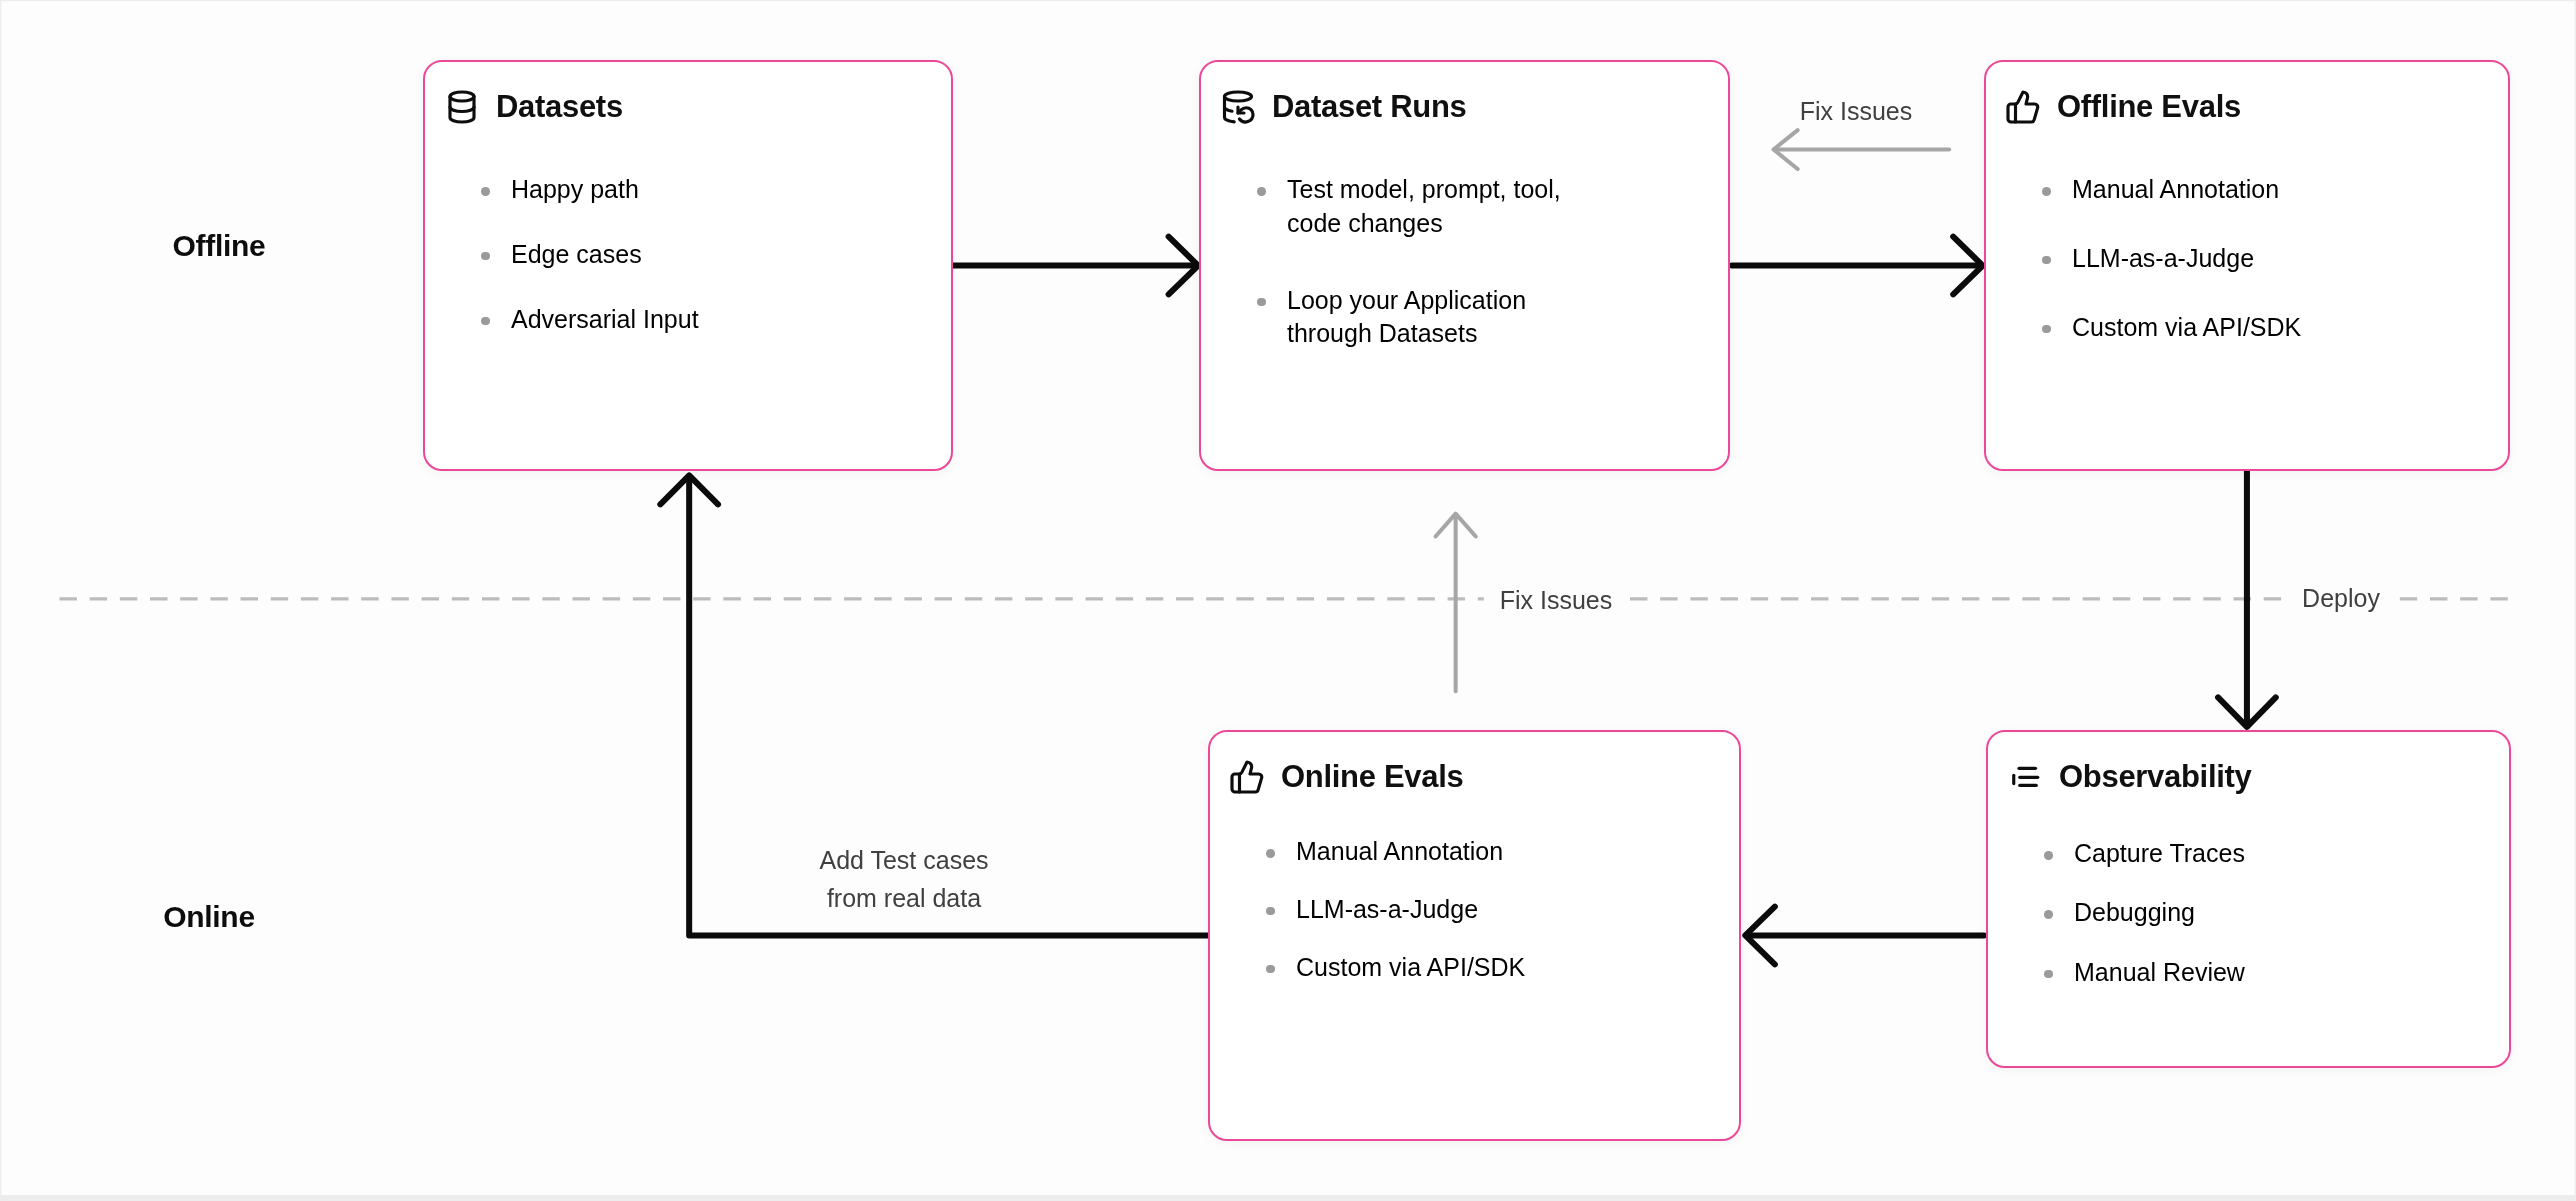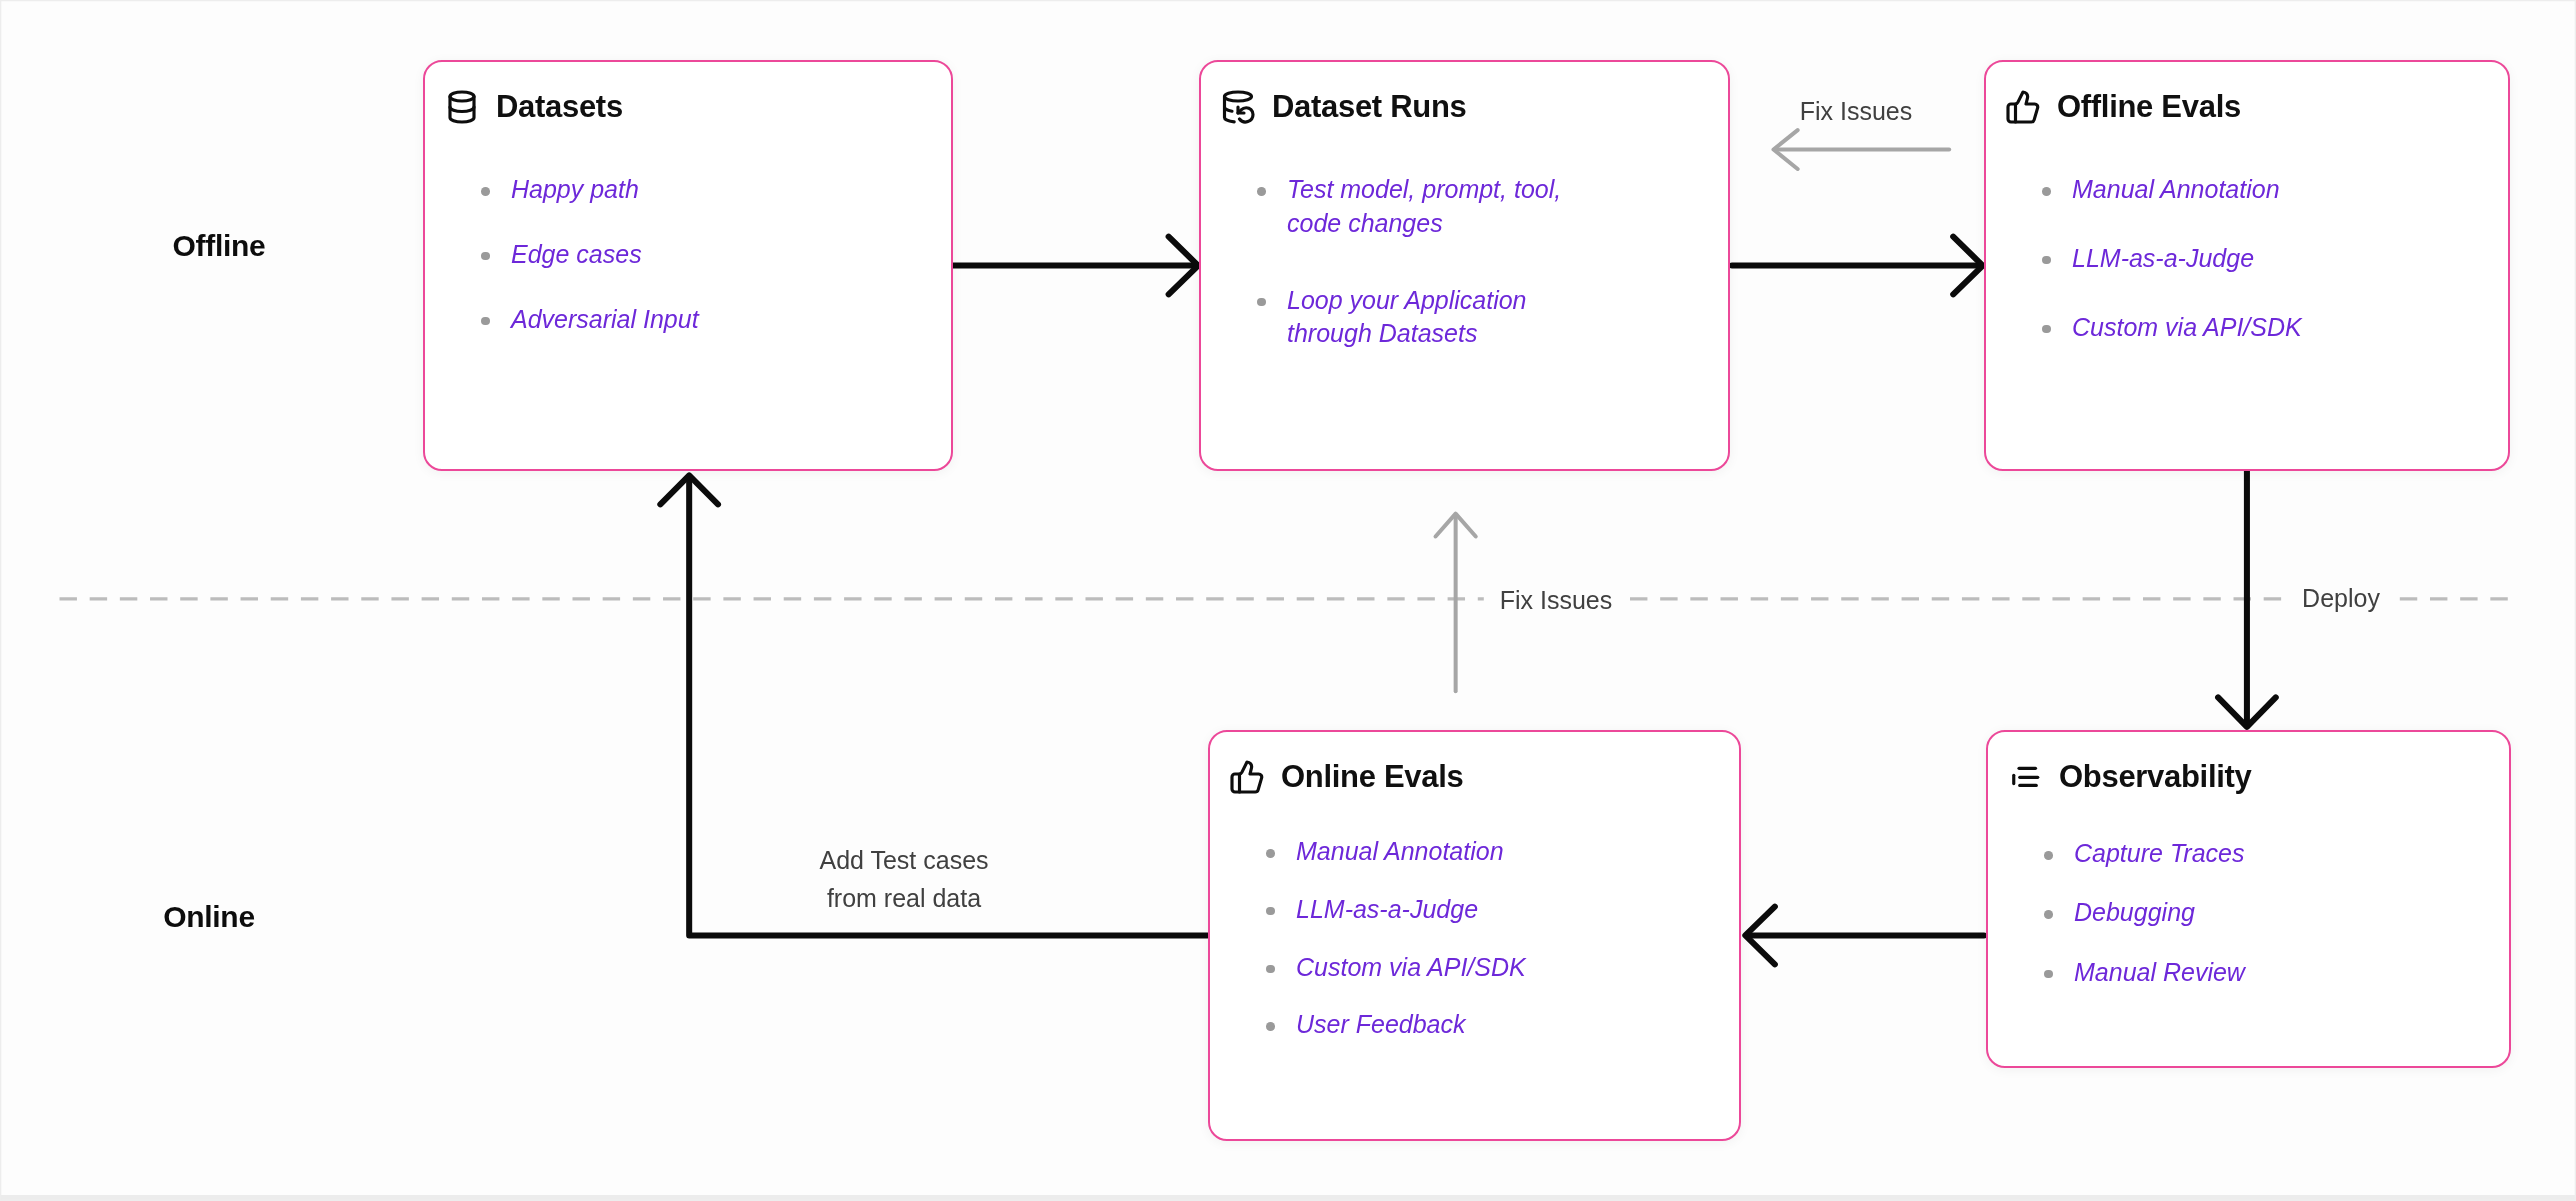--- a/index.html
+++ b/index.html
@@ -18,21 +18,21 @@
     position:absolute;background:#ffffff;border:2px solid #ec4899;border-radius:19px;
     box-shadow:0 2px 12px rgba(0,0,0,0.05);
     box-sizing:border-box;
   }
   .box-header{display:flex;align-items:center;gap:16px;padding:27px 20px 0 19px;}
   .box-header svg{width:36px;height:36px;flex:0 0 auto;stroke:#0d0d0d;fill:none;
     stroke-width:2.1;stroke-linecap:round;stroke-linejoin:round;}
   .box-title{font-size:31px;font-weight:700;color:#101010;letter-spacing:-0.3px;line-height:1.15;}
   .box ul{list-style:none;margin:48px 0 0 0;padding:0 20px 0 55px;}
   .box li{
-    position:relative;padding-left:31px;font-size:25px;line-height:1.35;color:#6d28d9;font-style:italic;
+    position:relative;padding-left:31px;font-size:25px;line-height:1.35;color:#000000;
   }
   .box li::before{
     content:"";position:absolute;left:1.3px;top:14px;width:8.7px;height:8.7px;border-radius:50%;
     background:#9a9a9a;
   }
   .box li + li{margin-top:var(--gap,31px);}
   .box--dataset-runs li{max-width:302px;}
 
   .lane-label{
     position:absolute;transform:translate(-50%,-50%);
@@ -154,21 +154,20 @@
     <svg viewBox="0 0 24 24">
       <path d="M7 10v12"></path>
       <path d="M15 5.88 14 10h5.83a2 2 0 0 1 1.92 2.56l-2.33 8A2 2 0 0 1 17.5 22H4a2 2 0 0 1-2-2v-8a2 2 0 0 1 2-2h2.76a2 2 0 0 0 1.79-1.11L12 2a3.13 3.13 0 0 1 3 3.88Z"></path>
     </svg>
     <span class="box-title">Online Evals</span>
   </div>
   <ul style="margin-top:40px">
     <li>Manual Annotation</li>
     <li>LLM-as-a-Judge</li>
     <li>Custom via API/SDK</li>
-    <li>User Feedback</li>
   </ul>
 </div>
 
 <div class="box" style="left:1986px;top:730px;width:525px;height:338px;--gap:25.5px">
   <div class="box-header">
     <svg viewBox="0 0 24 24">
       <path d="M8 6.2h11"></path>
       <path d="M4.5 10.8v5.6"></path>
       <path d="M8.5 12.2h12"></path>
       <path d="M8.5 17.6h11"></path>

